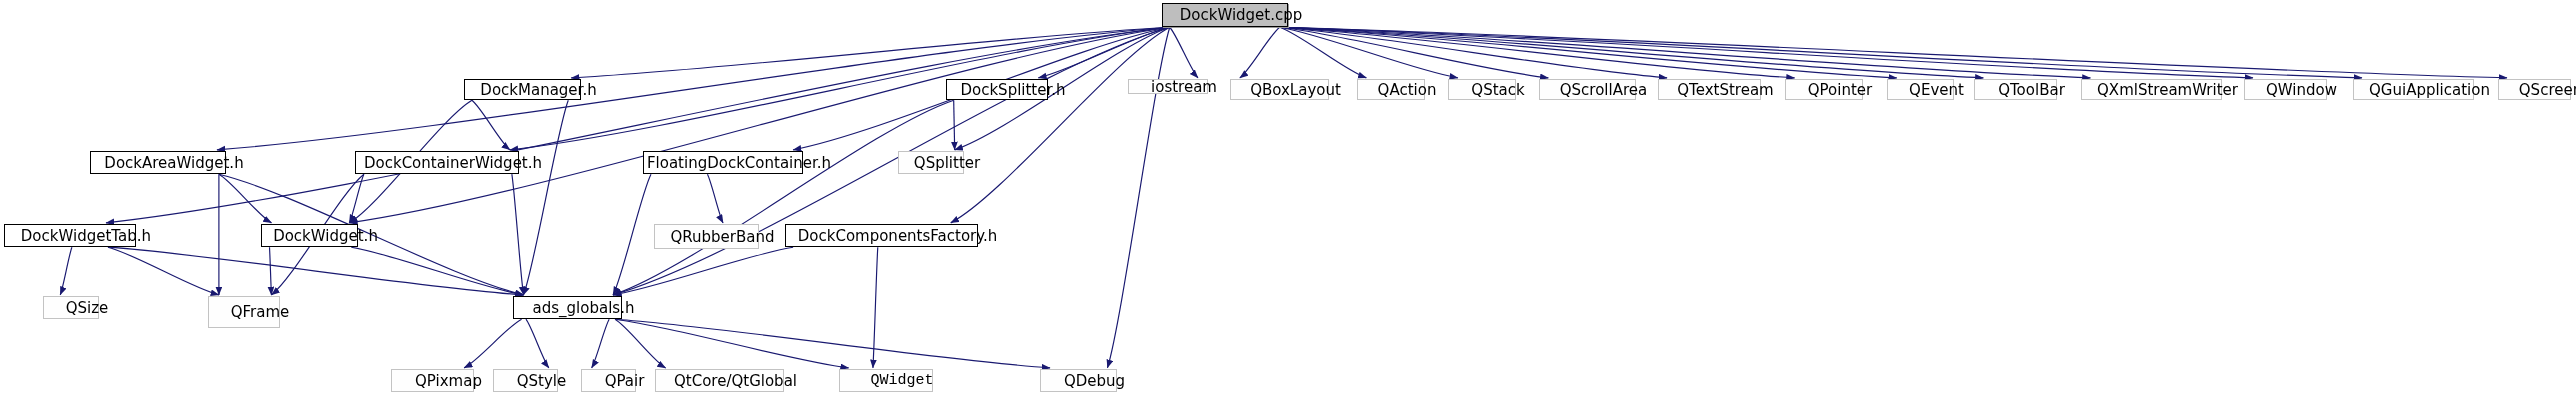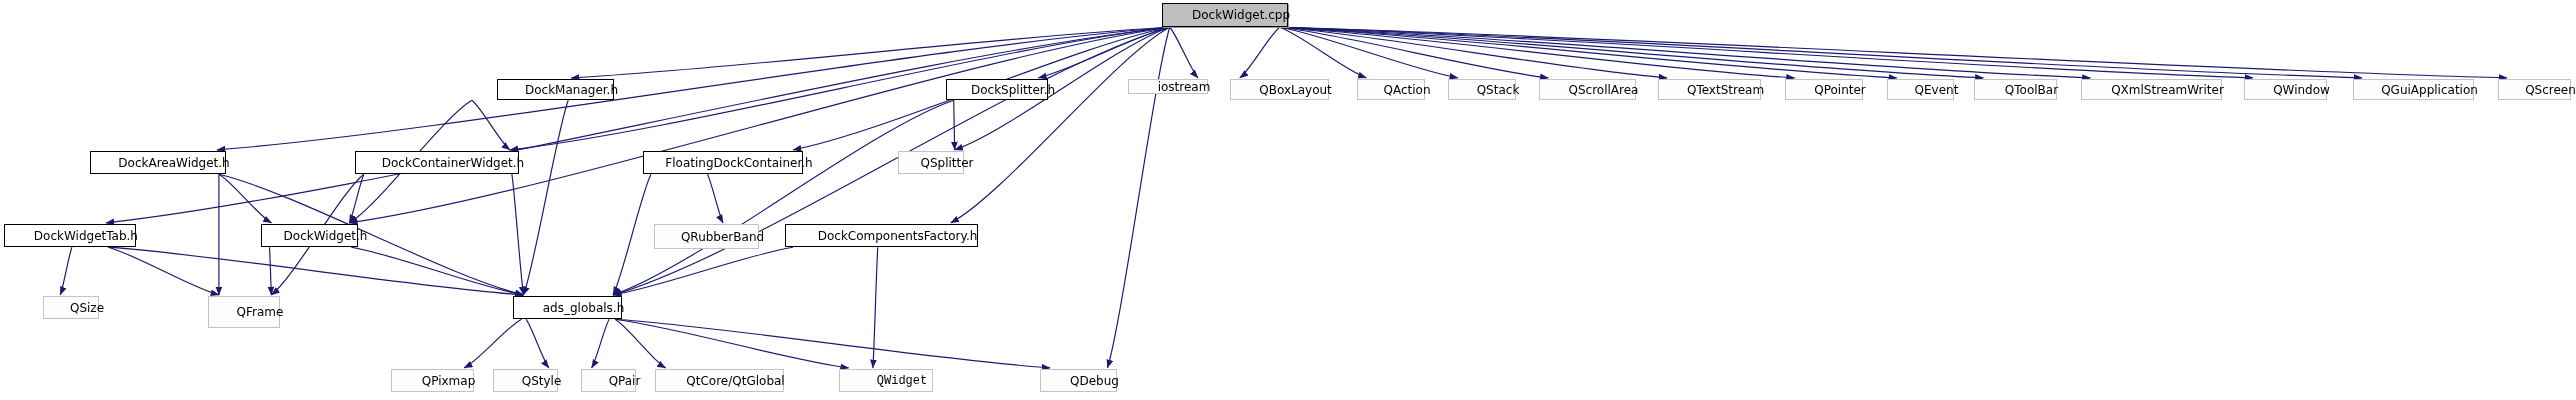--- a/index.html
+++ b/index.html
@@ -17,21 +17,21 @@
     width: 2576px; height: 400px;
     pointer-events: none;
   }
   .node {
     position: absolute;
     box-sizing: border-box;
     display: flex;
     align-items: center;
     justify-content: center;
     white-space: nowrap;
-    font-size: 12px;
+    font-size: 15px;
     color: #000000;
     background: #ffffff;
     z-index: 2;
     padding-left: 32px;
   }
   .node.main {
     background: #bebebe;
     border: 1.5px solid #000000;
     box-shadow: 1px 1px 0 #9a9a9a;
     font-weight: normal;
@@ -103,21 +103,21 @@
         <path d="M535,328 C520.25,335.5 490.75,370.5 476,378" fill="none" stroke="#191970" stroke-width="1.2" marker-end="url(#arrow)"></path>
         <path d="M539.5,328 C545.375,335.5 557.125,370.5 563,378" fill="none" stroke="#191970" stroke-width="1.2" marker-end="url(#arrow)"></path>
         <path d="M625,328 C620.5,335.5 611.5,370.5 607,378" fill="none" stroke="#191970" stroke-width="1.2" marker-end="url(#arrow)"></path>
         <path d="M631,328 C644,335.5 670,370.5 683,378" fill="none" stroke="#191970" stroke-width="1.2" marker-end="url(#arrow)"></path>
         <path d="M631,328 C691,335.5 811,370.5 871,378" fill="none" stroke="#191970" stroke-width="1.2" marker-end="url(#arrow)"></path>
         <path d="M631,328 C742.75,335.5 966.25,370.5 1078,378" fill="none" stroke="#191970" stroke-width="1.2" marker-end="url(#arrow)"></path>
       </g>
   </svg>
 
 <div class="node main" style="left: 1162px; top: 2.9px; width: 126px; height: 24px;">DockWidget.cpp</div>
-    <div class="node internal" style="left: 464px; top: 79px; width: 117px; height: 21.4px; margin-left: 33px;">DockManager.h</div>
+    <div class="node internal" style="left: 464px; top: 79px; width: 117px; height: 21.4px;">DockManager.h</div>
     <div class="node internal" style="left: 946px; top: 79px; width: 102px; height: 21.4px;">DockSplitter.h</div>
     <div class="node external" style="left: 1128px; top: 79px; width: 80px; height: 15px;">iostream</div>
     <div class="node external" style="left: 1230px; top: 79px; width: 99px; height: 21.4px;">QBoxLayout</div>
     <div class="node external" style="left: 1357px; top: 79px; width: 68px; height: 21.4px;">QAction</div>
     <div class="node external" style="left: 1448px; top: 79px; width: 68px; height: 21.4px;">QStack</div>
     <div class="node external" style="left: 1539px; top: 79px; width: 97px; height: 21.4px;">QScrollArea</div>
     <div class="node external" style="left: 1658px; top: 79px; width: 103px; height: 21.4px;">QTextStream</div>
     <div class="node external" style="left: 1785px; top: 79px; width: 78px; height: 21.4px;">QPointer</div>
     <div class="node external" style="left: 1887px; top: 79px; width: 67px; height: 21.4px;">QEvent</div>
     <div class="node external" style="left: 1974px; top: 79px; width: 83px; height: 21.4px;">QToolBar</div>

